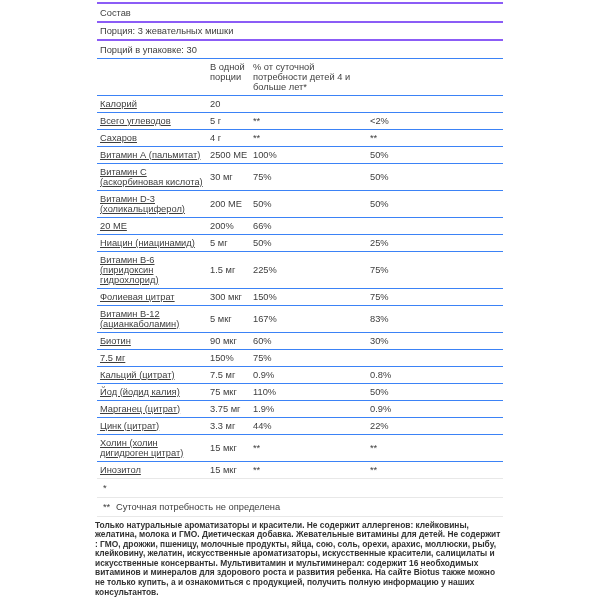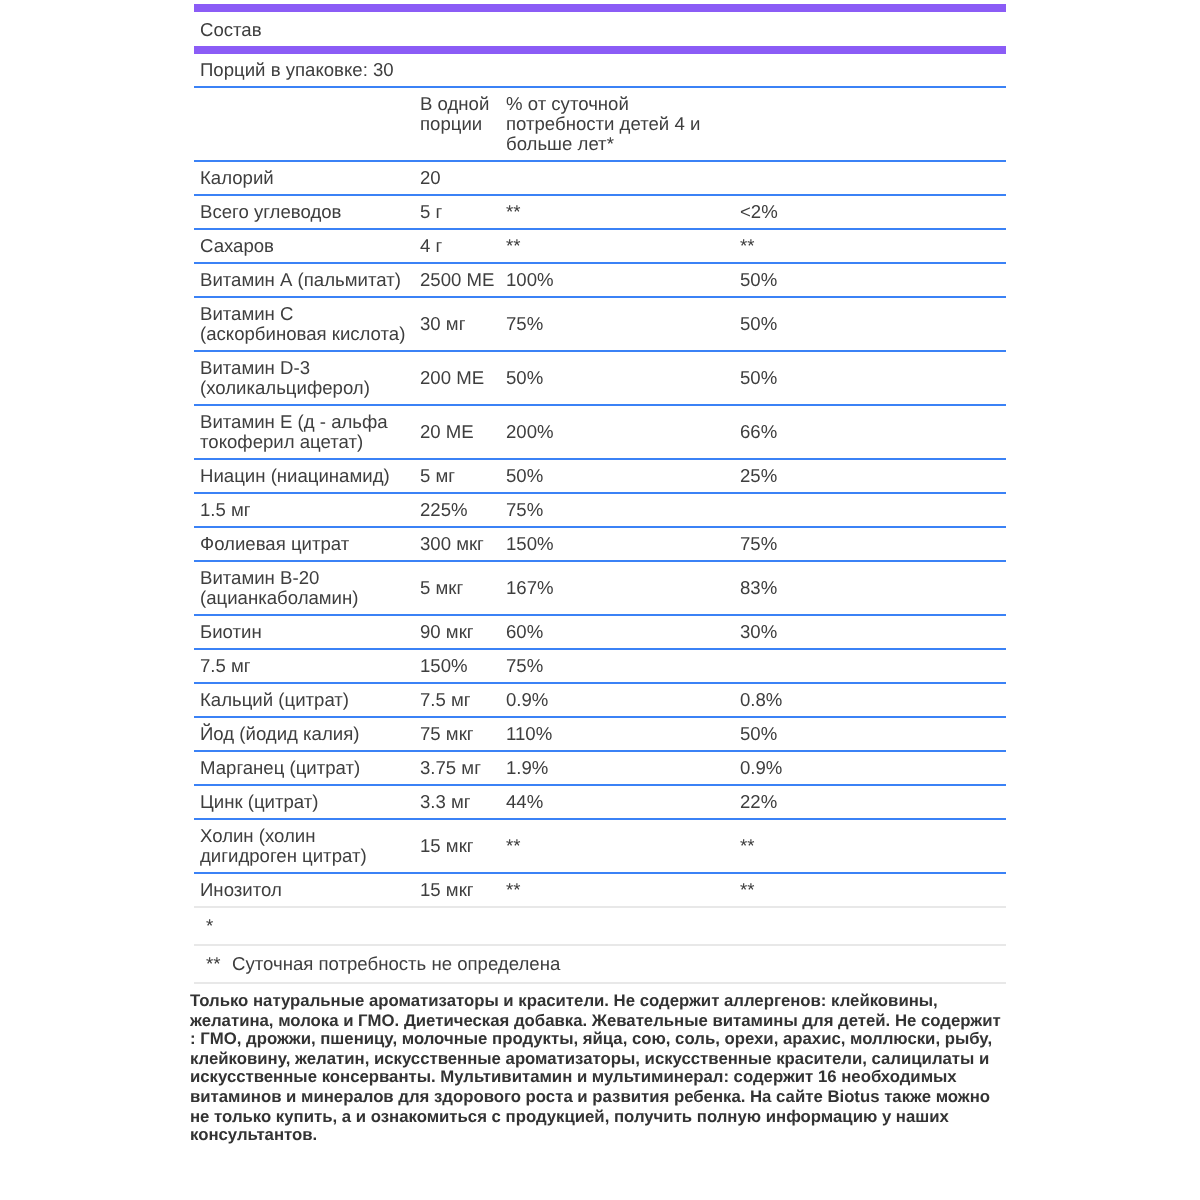--- a/index.html
+++ b/index.html
@@ -13,37 +13,37 @@
     color: #3e3e3e;
   }
   .sheet {
     position: absolute;
     left: 97px;
     top: 2px;
     width: 406px;
   }
   
   .meta-row {
-    border-top: 4px solid #8b5cf6;
+    border-top: 2px solid #8b5cf6;
     padding: 3.5px 0 3px 3px;
     font-size: 9.3px;
     line-height: 10px;
   }
   
   .grid-row {
     display: grid;
     grid-template-columns: 113px 43px 117px 133px;
     border-top: 1px solid #3b82f6;
     font-size: 9.3px;
     line-height: 10px;
     padding: 3px 0;
     align-items: center;
   }
   .grid-row > div { padding-right: 4px; }
-  .grid-row > div:first-child { padding-left: 3px; }
+  .grid-row > div:first-child { padding-left: 3px; text-decoration: underline; }
   .grid-row.header { align-items: start; }
   
   .footnote-row {
     display: flex;
     border-top: 1px solid #e8e8e8;
     padding: 4px 0 4px 6px;
     font-size: 9.3px;
     line-height: 10px;
   }
   .footnote-row:last-of-type { border-bottom: 1px solid #e8e8e8; }
@@ -59,20 +59,23 @@
 </style>
 </head>
 <body>
 
 <div class="sheet">
 
   <div class="meta-row">
     <span>Состав</span>
   </div>
 
+  <div class="meta-row">
+    <span>Порция: 3 жевательных мишки</span>
+  </div>
 
   <div class="meta-row">
     <span>Порций в упаковке: 30</span>
   </div>
 
   <div class="grid-row header">
     <div></div>
     <div>В одной порции</div>
     <div>% от суточной потребности детей 4 и больше лет*</div>
   </div>
@@ -108,44 +111,44 @@
         <div>75%</div>
         <div>50%</div>
       </div>
       <div class="grid-row">
         <div>Витамин D-3 (холикальциферол)</div>
         <div>200 МЕ</div>
         <div>50%</div>
         <div>50%</div>
       </div>
       <div class="grid-row">
-        <div>Витамин Е (д - альфа токоферил ацетат)</div>
         <div>20 МЕ</div>
         <div>200%</div>
         <div>66%</div>
       </div>
       <div class="grid-row">
         <div>Ниацин (ниацинамид)</div>
         <div>5 мг</div>
         <div>50%</div>
         <div>25%</div>
       </div>
       <div class="grid-row">
+        <div>Витамин В-6 (пиридоксин гидрохлорид)</div>
         <div>1.5 мг</div>
         <div>225%</div>
         <div>75%</div>
       </div>
       <div class="grid-row">
         <div>Фолиевая цитрат</div>
         <div>300 мкг</div>
         <div>150%</div>
         <div>75%</div>
       </div>
       <div class="grid-row">
-        <div>Витамин В-20 (ацианкаболамин)</div>
+        <div>Витамин В-12 (ацианкаболамин)</div>
         <div>5 мкг</div>
         <div>167%</div>
         <div>83%</div>
       </div>
       <div class="grid-row">
         <div>Биотин</div>
         <div>90 мкг</div>
         <div>60%</div>
         <div>30%</div>
       </div>

